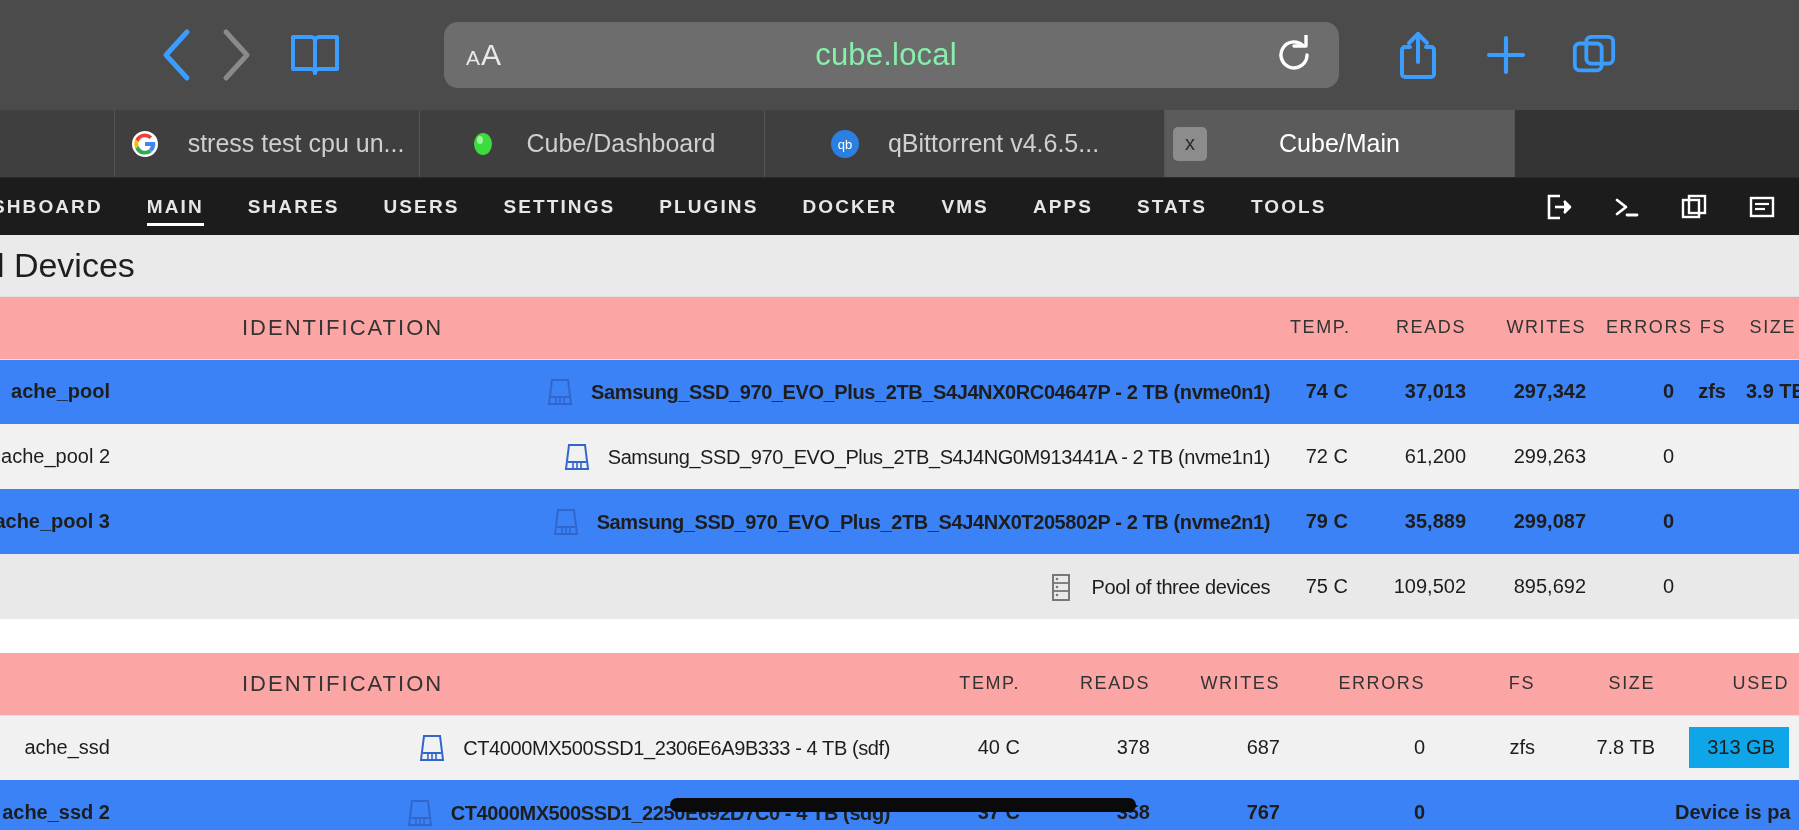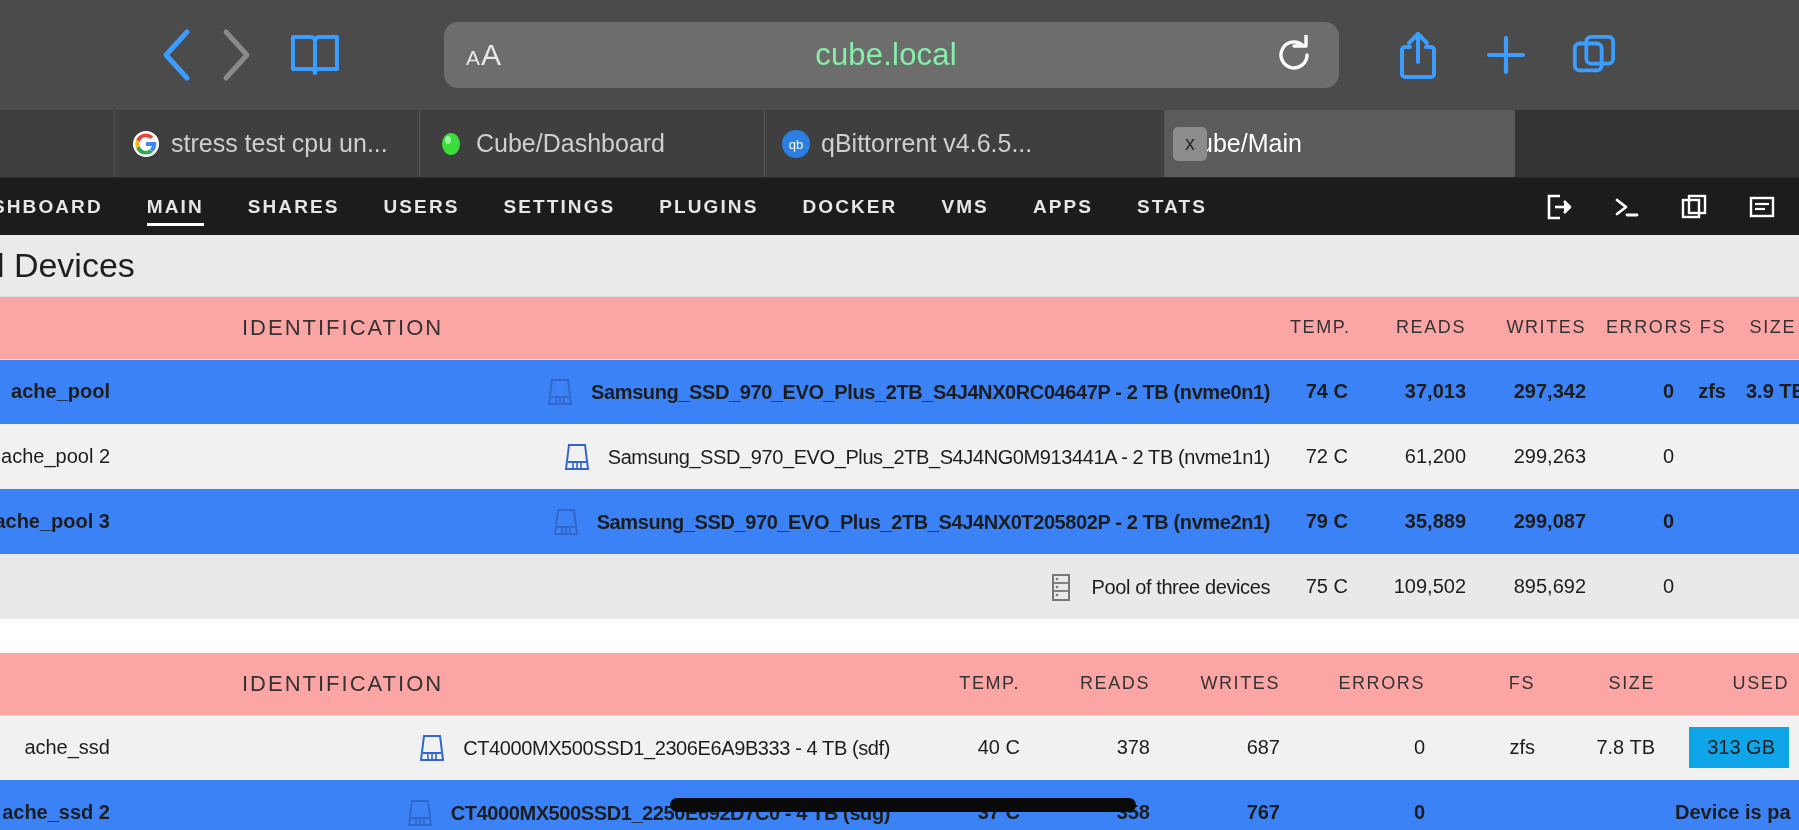--- a/index.html
+++ b/index.html
@@ -60,21 +60,22 @@
   .tab-strip {
     height: 68px;
     background: #3a3a3a;
     display: flex;
     align-items: stretch;
     border-bottom: 1px solid #2a2a2a;
   }
   .tab {
     display: flex;
     align-items: center;
-    gap: 10px;
+    justify-content: center;
+    gap: 28px;
     color: #cfcfcf;
     font-size: 25px;
     position: relative;
     border-right: 1px solid #545454;
     background: #3f3f3f;
     padding: 0 16px;
     white-space: nowrap;
     overflow: hidden;
   }
   .tab.t0 { width: 305px; }
@@ -368,20 +369,23 @@
           <span>DOCKER</span>
         </div>
       <div class="nav-item">
           <span>VMS</span>
         </div>
       <div class="nav-item">
           <span>APPS</span>
         </div>
       <div class="nav-item">
           <span>STATS</span>
+        </div>
+      <div class="nav-item">
+          <span>TOOLS</span>
         </div>
     </div>
 
     <div class="nav-right">
       <div class="nav-icon">
         <svg width="30" height="30" viewBox="0 0 30 30">
           <path d="M17 4 H6 V26 H17" fill="none" stroke="#ffffff" stroke-width="2.6"></path>
           <line x1="12" y1="15" x2="26" y2="15" stroke="#ffffff" stroke-width="2.6"></line>
           <polyline points="21,9 27,15 21,21" fill="#ffffff" stroke="#ffffff" stroke-width="2.6" stroke-linejoin="round"></polyline>
         </svg>

